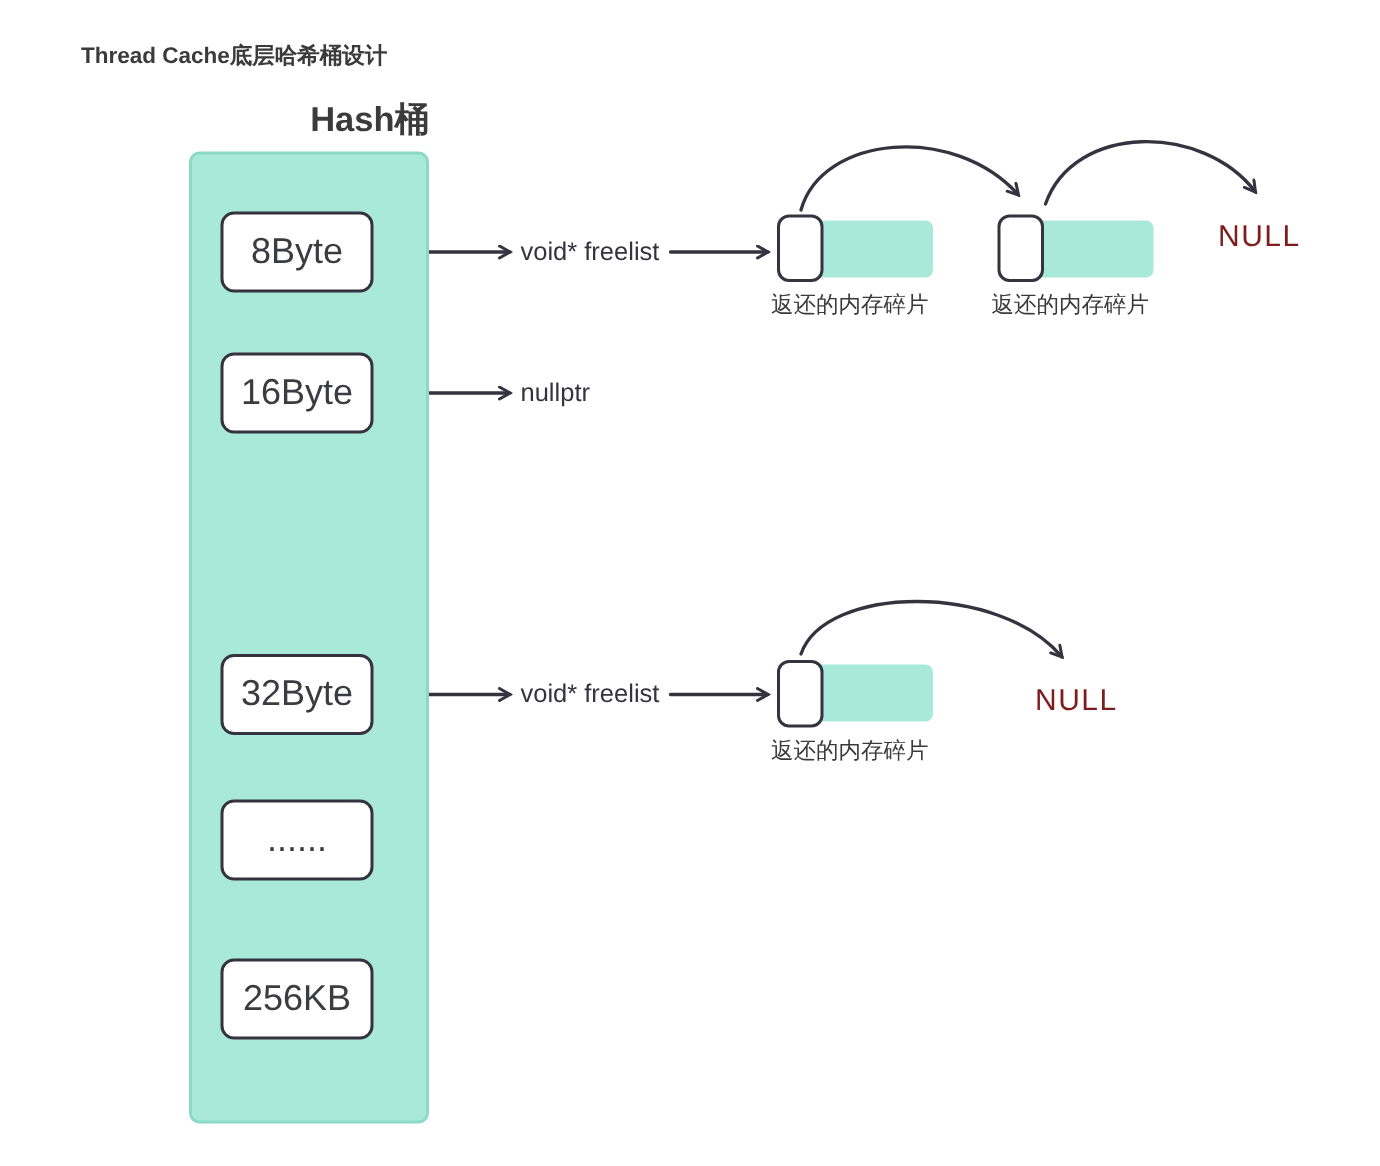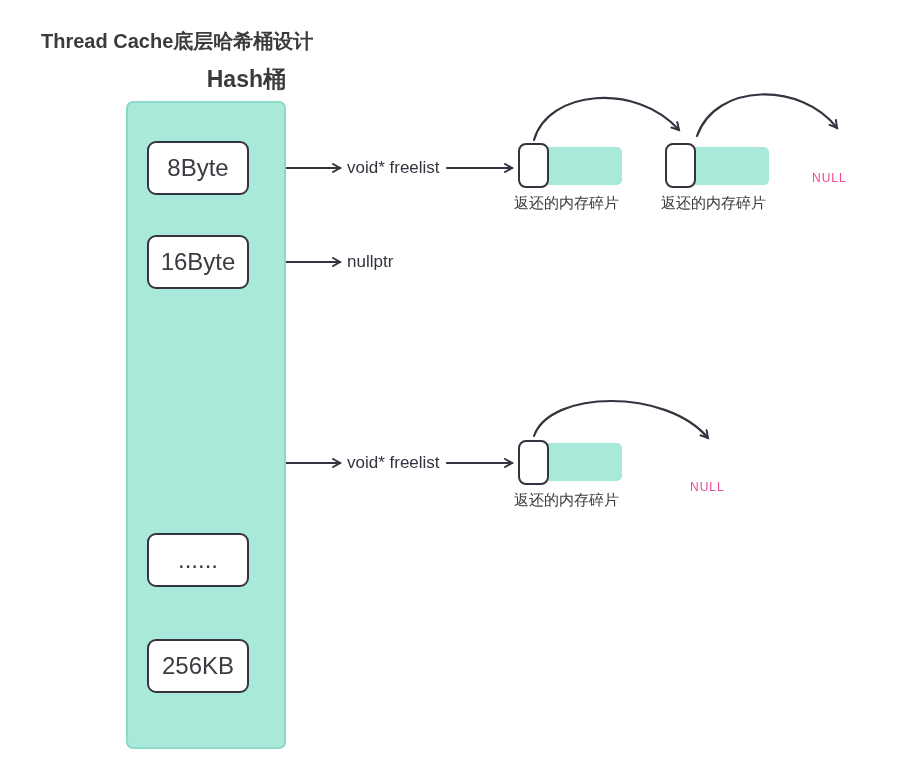--- a/index.html
+++ b/index.html
@@ -12,21 +12,21 @@
   }
   html,body{margin:0;padding:0;background:#fff;}
   .canvas{
     position:relative;width:920px;height:777px;background:#fff;overflow:hidden;
     font-family:"Liberation Sans","DejaVu Sans",sans-serif;color:var(--text);
   }
   .arrow-layer{position:absolute;left:0;top:0;width:920px;height:777px;}
   .arrow-layer line,.arrow-layer path.arc{
     stroke:var(--stroke);stroke-width:2.2;fill:none;stroke-linecap:round;
   }
-  .title{position:absolute;left:41px;top:28px;font-size:20px;font-weight:600;color:#3b3b3b;white-space:nowrap;}
+  .title{position:absolute;left:54px;top:28px;font-size:15px;font-weight:600;color:#3b3b3b;white-space:nowrap;}
   .hash-label{position:absolute;left:126px;top:64px;width:160px;text-align:right;font-size:23px;font-weight:600;color:#3b3b3b;}
   .bucket{
     position:absolute;left:126px;top:101px;width:160px;height:648px;box-sizing:border-box;
     background:var(--bucket-fill);border:2px solid var(--bucket-border);border-radius:7px;
   }
   .slot{
     position:absolute;left:147px;width:102px;height:54px;box-sizing:border-box;
     background:var(--box-fill);border:2.5px solid var(--stroke);border-radius:9px;
     display:flex;align-items:center;justify-content:center;
     font-size:24px;color:#3b3b42;
@@ -37,21 +37,21 @@
   .chunk-body{
     position:absolute;width:82px;height:38px;background:var(--chunk-fill);border-radius:5px;
   }
   .chunk-head{
     position:absolute;width:31px;height:45px;box-sizing:border-box;
     background:var(--box-fill);border:2.5px solid var(--stroke);border-radius:8px;
   }
   .chunk-label{
     position:absolute;width:112px;text-align:left;font-size:15px;color:#3a3a3a;white-space:nowrap;
   }
-  .null-label{position:absolute;font-size:12px;letter-spacing:1px;color:#ec4899;white-space:nowrap;margin-top:24px;}
+  .null-label{position:absolute;font-size:20px;letter-spacing:1px;color:#7f1d1d;white-space:nowrap;}
 </style>
 </head>
 <body>
 
 <div class="canvas">
 
   <svg class="arrow-layer" width="920" height="777" viewBox="0 0 920 777" aria-hidden="true">
     <defs>
       <marker id="ah" markerWidth="12" markerHeight="12" refX="8" refY="5" orient="auto" markerUnits="userSpaceOnUse">
         <path d="M1,1 L8,5 L1,9" fill="none" stroke="#34333f" stroke-width="2" stroke-linecap="round"></path>
@@ -69,20 +69,21 @@
     <path class="arc" d="M534,436 C550,390 666,388 708,438" marker-end="url(#ah)"></path>
   </svg>
 
   <div class="title">Thread Cache底层哈希桶设计</div>
   <div class="hash-label">Hash桶</div>
 
   <div class="bucket"></div>
 
   <div class="slot slot-0">8Byte</div>
   <div class="slot slot-1">16Byte</div>
+  <div class="slot slot-3">32Byte</div>
   <div class="slot slot-4">......</div>
   <div class="slot slot-5">256KB</div>
 
   <div class="ptr-label" style="left:347px;top:158px">void* freelist</div>
   <div class="ptr-label" style="left:347px;top:252px">nullptr</div>
   <div class="ptr-label" style="left:347px;top:453px">void* freelist</div>
 
   <div class="chunk-body" style="left:540px;top:147px"></div>
   <div class="chunk-head" style="left:518px;top:143px"></div>
   <div class="chunk-label" style="left:514px;top:194px">返还的内存碎片</div>

